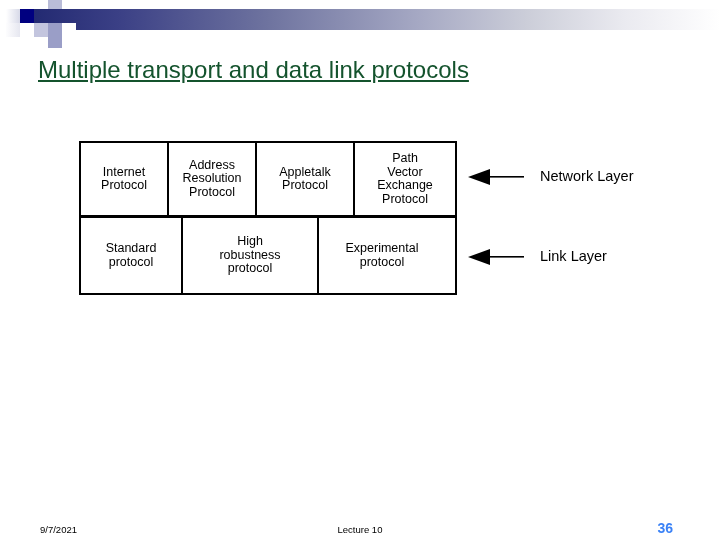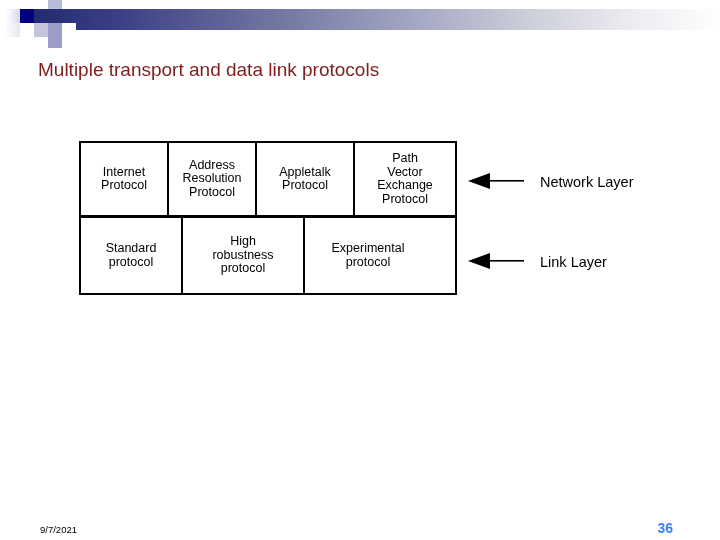--- a/index.html
+++ b/index.html
@@ -47,25 +47,26 @@
   .sq-j { left: 48px;  top: 37px; width: 14px; height: 11px; background: #9a9ec7; }
   .sq-k { left: 62px;  top: 23px; width: 14px; height: 14px; background: #ffffff; }
   .sq-l { left: 62px;  top: 0px;  width: 14px; height: 9px;  background: #ffffff; }
 
   
   #slide-title {
     position: absolute;
     left: 38px;
     top: 53px;
     width: 640px;
-    font-size: 19px;
+    font-size: 24px;
     line-height: 34px;
-    color: #7f1d1d;
+    color: #14532d;
     letter-spacing: 0px;
     white-space: nowrap;
+    text-decoration: underline;
   }
 
   
   #diagram {
     position: absolute;
     left: 79px;
     top: 141px;
     width: 378px;
     height: 154px;
   }
@@ -104,28 +105,28 @@
   .cell:last-child { border-right: none; }
 
   
   #row-network .cell:nth-child(1) { width: 88px; }
   #row-network .cell:nth-child(2) { width: 88px; text-align: center; }
   #row-network .cell:nth-child(3) { width: 98px; }
   #row-network .cell:nth-child(4) { width: 100px; }
 
   
   #row-link .cell:nth-child(1) { width: 102px; }
-  #row-link .cell:nth-child(2) { width: 122px; }
+  #row-link .cell:nth-child(2) { width: 136px; }
   #row-link .cell:nth-child(3) { width: 126px; }
 
   
   .layer-marker {
     position: absolute;
     display: flex;
-    align-items: flex-end;
+    align-items: flex-start;
     height: 22px;
   }
   #marker-network { left: 468px; top: 168px; }
   #marker-link    { left: 468px; top: 248px; }
 
   .arrow-left { width: 56px; height: 18px; display: block; }
   .layer-label {
     margin-left: 16px;
     font-size: 14.5px;
     color: #000000;
@@ -222,14 +223,15 @@
 <div class="layer-marker" id="marker-link">
   <svg class="arrow-left" viewBox="0 0 56 18">
     <polygon points="0,9 22,1 22,17" fill="#000000"></polygon>
     <rect x="21" y="8" width="35" height="1.6" fill="#000000"></rect>
   </svg>
   <span class="layer-label">Link Layer</span>
 </div>
 
 <div id="footer">
   <div class="footer-date">9/7/2021</div>
+  <div class="footer-center">Lecture 10</div>
   <div class="footer-page">36</div>
 </div>
 
 </body></html>

